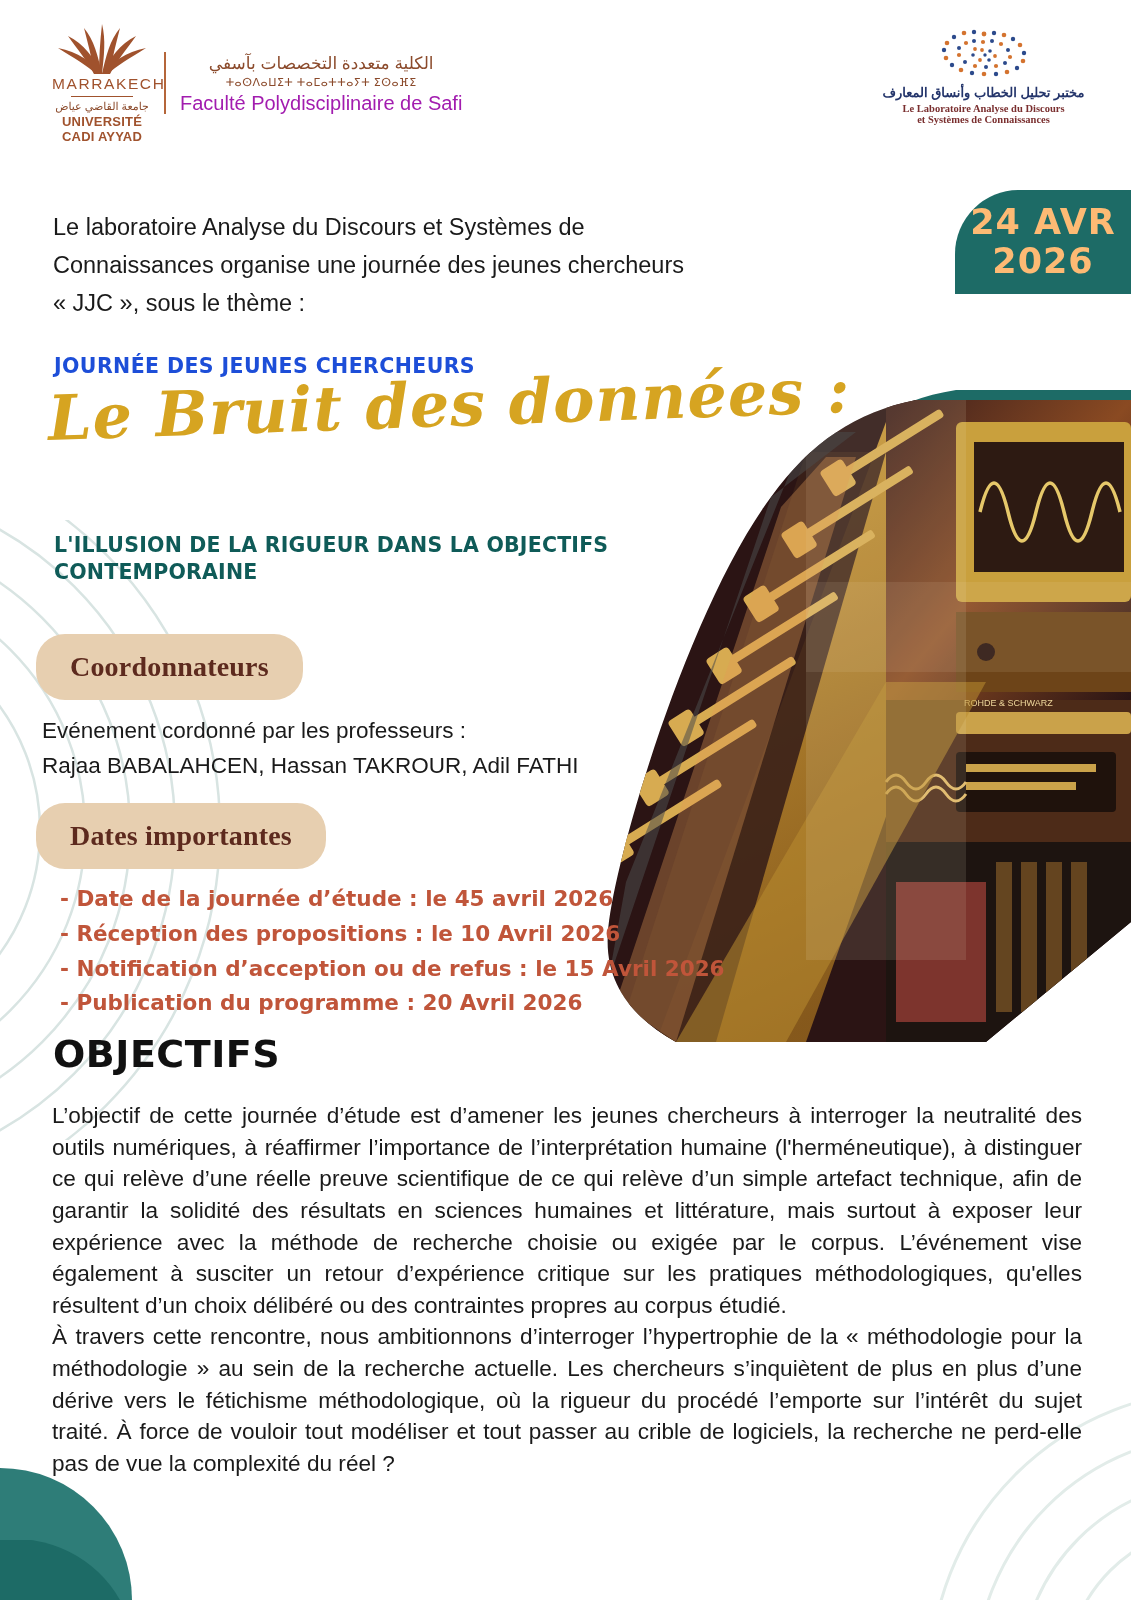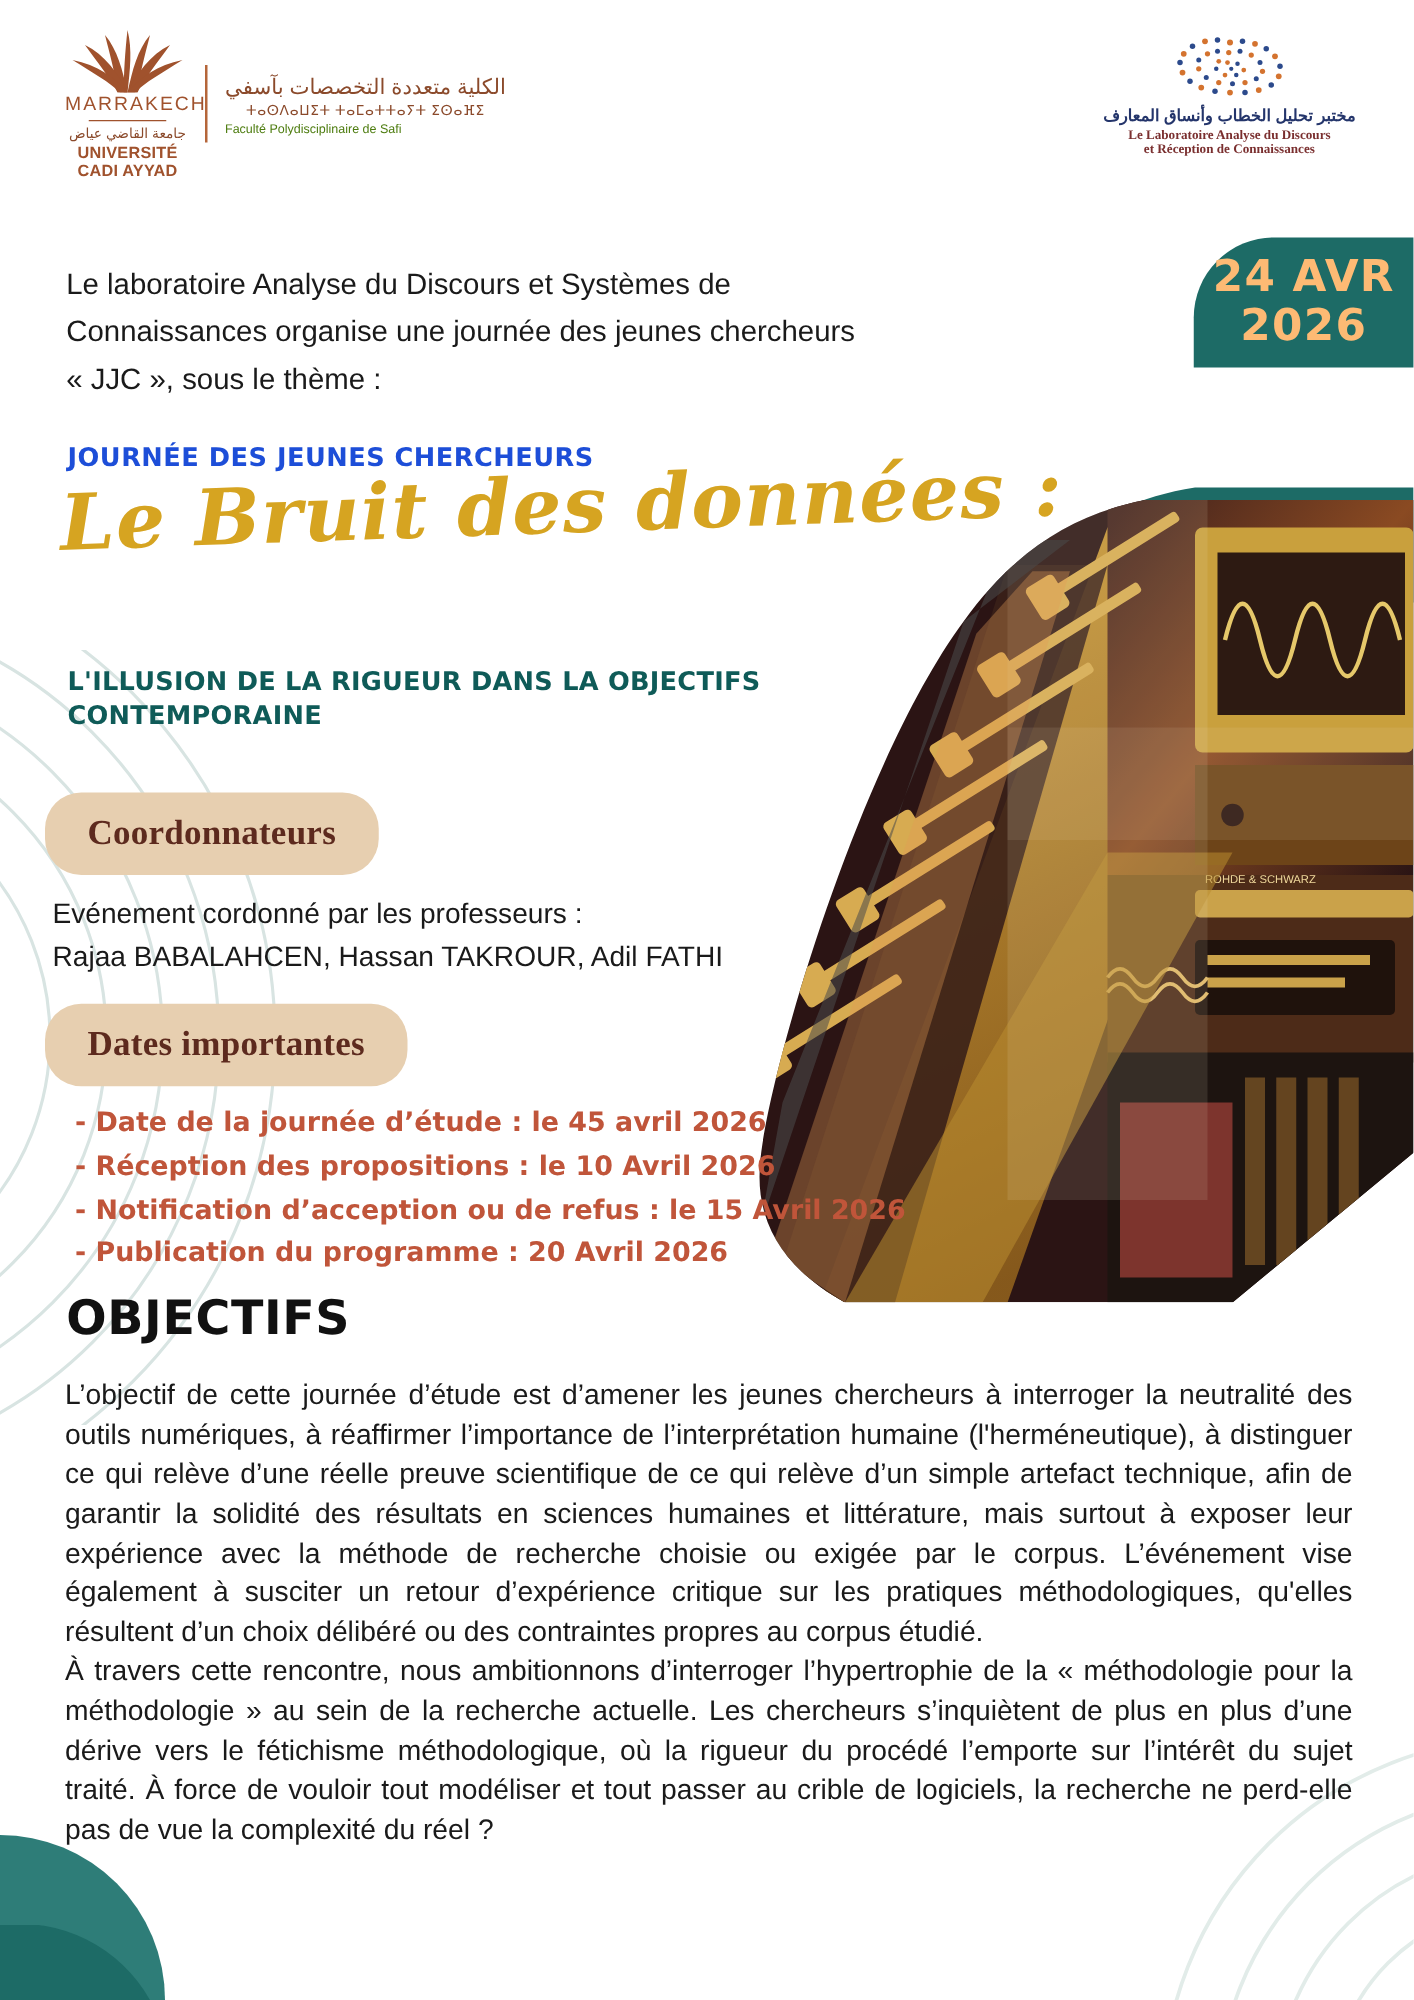--- a/index.html
+++ b/index.html
@@ -25,21 +25,21 @@
     font-family:"Liberation Sans", sans-serif;
     font-size:15.5px;letter-spacing:1.6px;color:#a0522d;
     margin-top:1px;font-weight:400;
   }
   .logo-left .ar-small{font-size:11px;color:#8b4a2b;letter-spacing:.3px;margin-top:3px;direction:rtl;}
   .logo-left .uni-sub{font-size:13px;color:#a0522d;font-weight:700;letter-spacing:.2px;margin-top:1px;}
   .logo-left .divider{width:2px;height:62px;background:#b5663a;margin:0 14px 0 12px;}
   .logo-left .txt{padding-top:4px;}
   .logo-left .ar-main{font-size:17px;color:#8b4a2b;direction:rtl;text-align:center;line-height:1.1;}
   .logo-left .tif{font-size:11px;color:#8b4a2b;text-align:center;letter-spacing:.5px;margin-top:2px;}
-  .logo-left .fr-main{font-size:10px;color:#4d7c0f;text-align:left;margin-top:3px;}
+  .logo-left .fr-main{font-size:20px;color:#a21caf;text-align:right;margin-top:3px;}
 
   .logo-right{position:absolute;right:40px;top:24px;width:215px;text-align:center;}
   .logo-right .ar{font-size:13px;color:#24356b;direction:rtl;margin-top:3px;font-weight:700;}
   .logo-right .fr1{font-size:10.5px;color:#7a2f2f;font-family:"Liberation Serif",serif;font-weight:700;margin-top:3px;}
   .logo-right .fr2{font-size:10.5px;color:#7a2f2f;font-family:"Liberation Serif",serif;font-weight:700;}
 
   
   .date-badge{
     position:absolute;right:0;top:190px;width:176px;height:104px;
     background:#1d6b66;border-top-left-radius:64px;
@@ -220,21 +220,21 @@
           <circle cx="76" cy="32" r="1.9" fill="#d4732f"></circle>
             <circle cx="70" cy="36" r="1.8" fill="#2c4a8c"></circle>
           <circle cx="61" cy="36" r="1.9" fill="#d4732f"></circle>
             <circle cx="54" cy="31" r="1.8" fill="#2c4a8c"></circle>
           <circle cx="56" cy="25" r="1.9" fill="#d4732f"></circle>
             <circle cx="66" cy="31" r="1.7" fill="#2c4a8c"></circle>
         </g>
       </svg>
       <div class="ar">مختبر تحليل الخطاب وأنساق المعارف</div>
       <div class="fr1">Le Laboratoire Analyse du Discours</div>
-      <div class="fr2">et Réception de Connaissances</div>
+      <div class="fr2">et Systèmes de Connaissances</div>
     </div>
   </div>
 
   <div class="collage">
     <svg width="575" height="760" viewBox="0 0 575 760">
       <defs>
         <clipPath id="blobClip">
           <path d="M215,215 C255,160 300,130 360,118 L575,118 L575,640
                    L430,760 L120,760 C75,735 48,700 52,650
                    C56,585 130,330 215,215 Z"></path>

